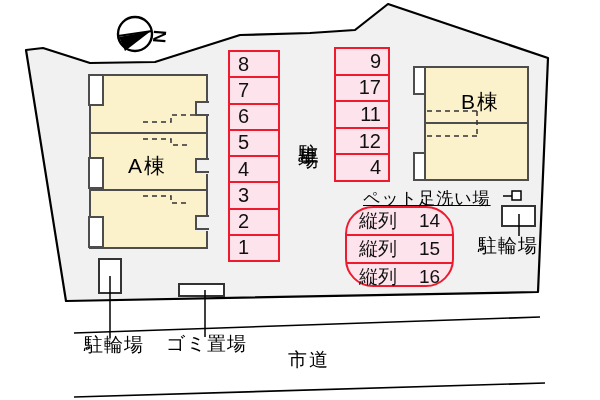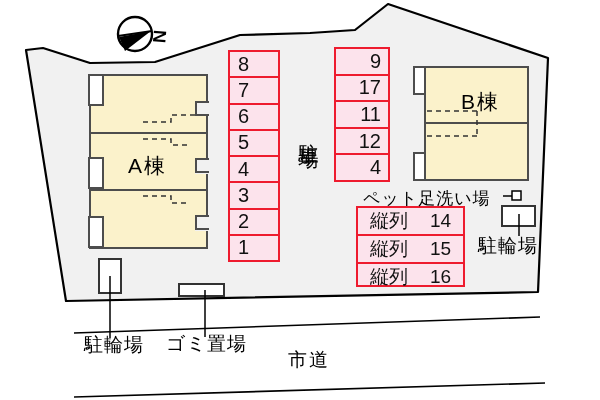--- a/index.html
+++ b/index.html
@@ -4,21 +4,21 @@
 <style>
   html,body{margin:0;padding:0;background:#fff;}
   .stage{
     position:relative;width:600px;height:400px;background:#fff;overflow:hidden;
     font-family:"Liberation Sans","DejaVu Sans",sans-serif;color:#000;
   }
   .stage svg{position:absolute;left:0;top:0;}
   .lbl{position:absolute;white-space:nowrap;color:#000000;}
   .lbl-building{font-size:21px;letter-spacing:2px;font-weight:500;}
   .lbl-v{writing-mode:vertical-rl;text-orientation:upright;font-size:20px;letter-spacing:3px;font-weight:500;}
-  .lbl-pet{font-size:17px;font-weight:500;letter-spacing:1px;}
+  .lbl-pet{font-size:17px;font-weight:500;letter-spacing:1px;text-decoration:underline;}
   .lbl-place{font-size:19px;font-weight:500;letter-spacing:1px;}
   .lbl-road{font-size:19px;font-weight:500;letter-spacing:2px;}
   .pcol{
     position:absolute;display:flex;flex-direction:column;box-sizing:border-box;
     border:2px solid var(--spot-border);background:var(--spot-fill);
   }
   .spot{
     flex:1;box-sizing:border-box;display:flex;align-items:center;
     font-size:20px;font-weight:500;color:#111;
   }
@@ -100,21 +100,21 @@
   </div>
 
   <div class="pcol col-right" style="left:334px;top:47px;width:56px;height:135px;">
     <div class="spot">9</div>
     <div class="spot">17</div>
     <div class="spot">11</div>
     <div class="spot">12</div>
     <div class="spot">4</div>
   </div>
 
-  <div class="pcol tandem" style="left:356px;top:206px;width:109px;height:81px;">
+  <div class="pcol tandem" style="left:345px;top:206px;width:109px;height:81px;border-radius:28px;">
     <div class="spot">
       <span>縦列</span>
       <span>14</span>
     </div>
     <div class="spot">
       <span>縦列</span>
       <span>15</span>
     </div>
     <div class="spot">
       <span>縦列</span>

